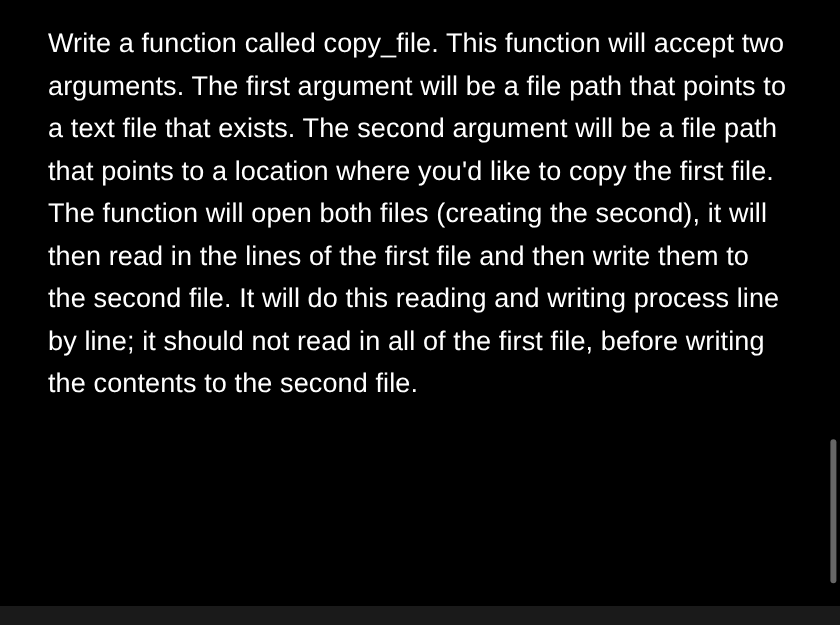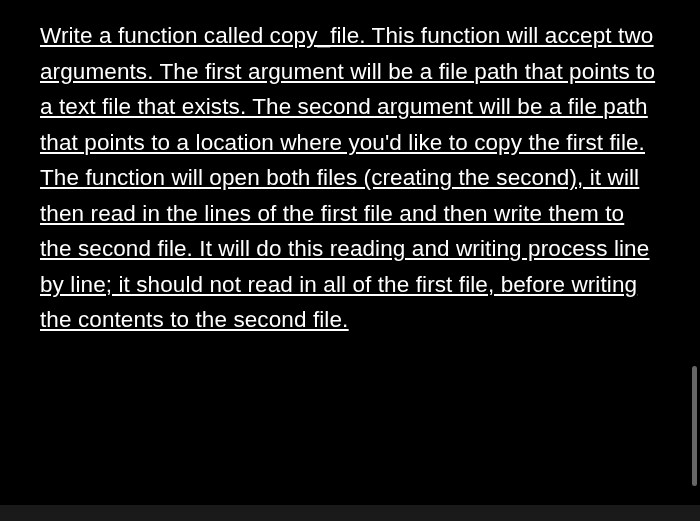--- a/index.html
+++ b/index.html
@@ -1,19 +1,18 @@
 <!DOCTYPE html>
 <html><head>
   <meta charset="utf-8">
   <style>
     * {
       margin: 0;
       padding: 0;
       box-sizing: border-box;
-      text-decoration: underline;
     }
     body {
       width: 700px;
       height: 521px;
       background-color: #000000;
       font-family: -apple-system, BlinkMacSystemFont, "Segoe UI", Helvetica, Arial, sans-serif;
       overflow: hidden;
       position: relative;
     }
     .content {

